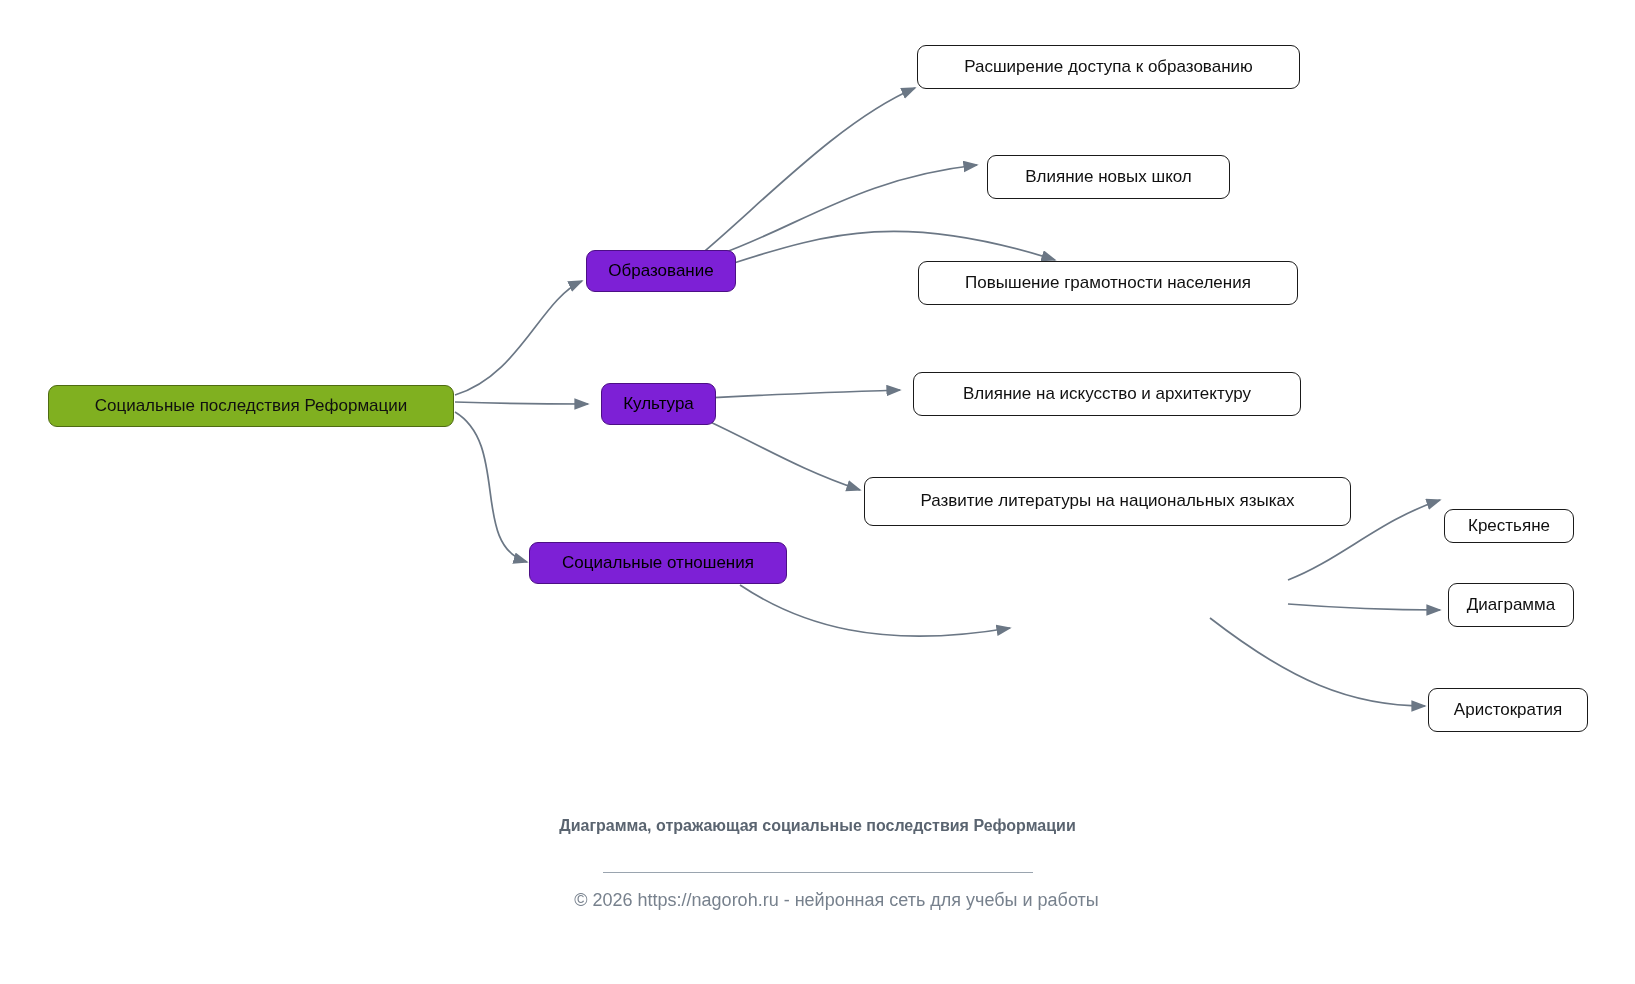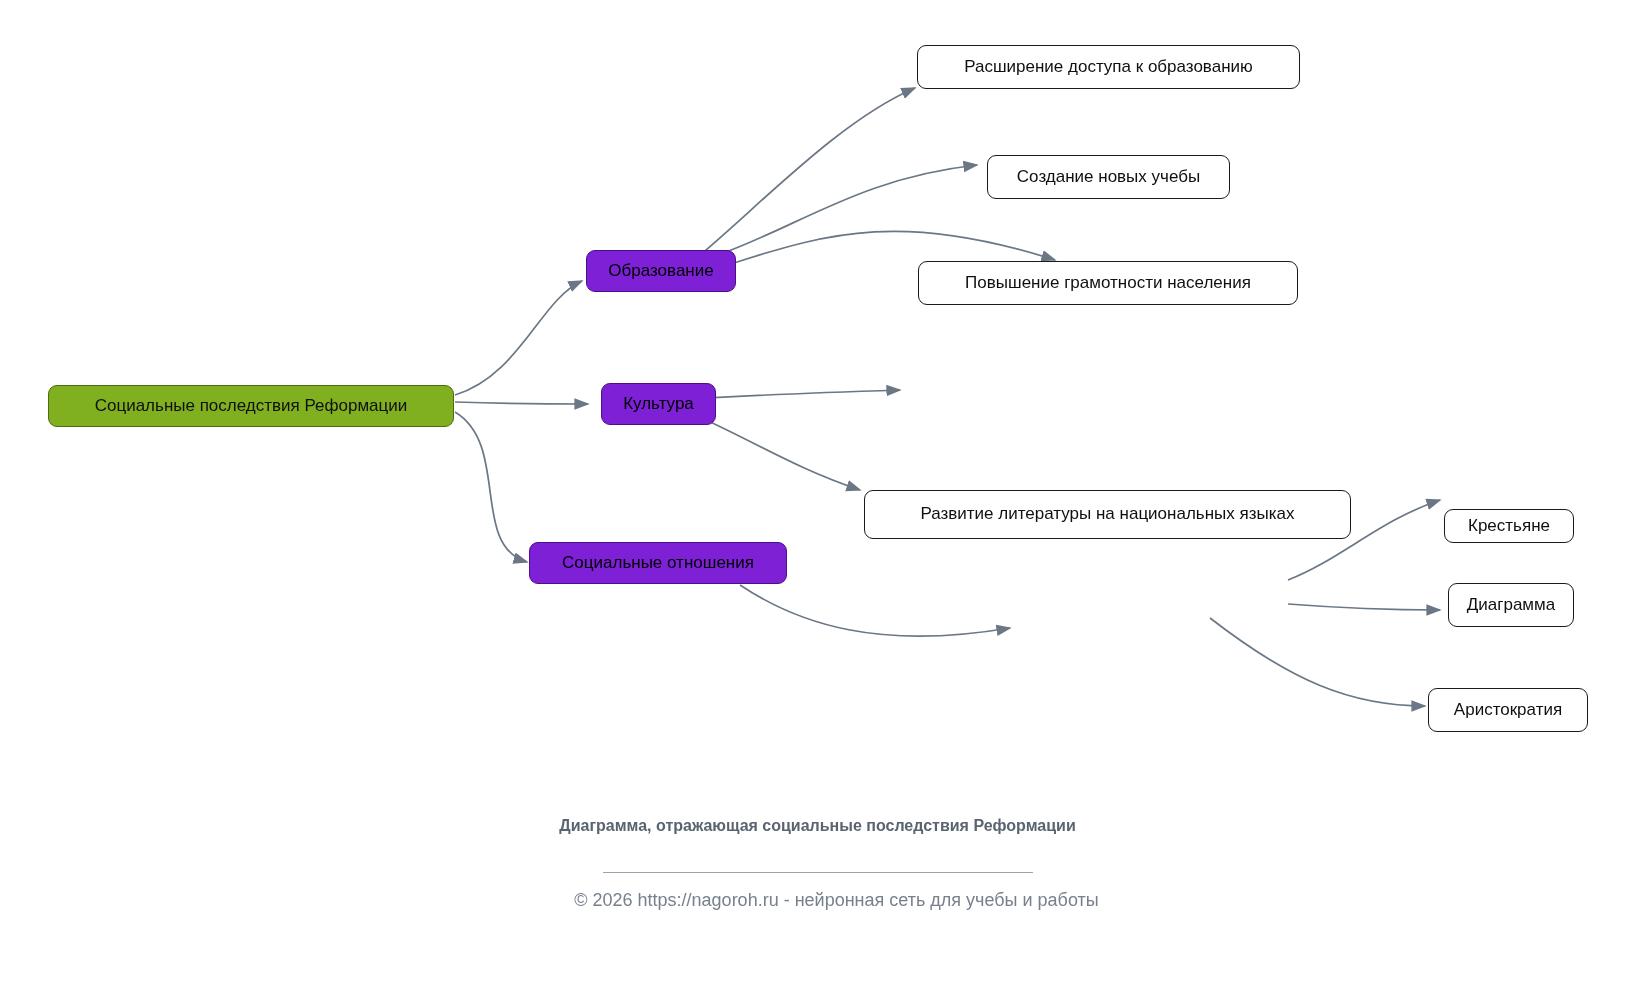--- a/index.html
+++ b/index.html
@@ -123,29 +123,32 @@
   <div class="node branch" style="left:529px; top:542px; width:258px; height:42px;">
     <span>Социальные отношения</span>
   </div>
 
 
   <div class="node leaf" style="left:917px; top:45px; width:383px; height:44px;">
     <span>Расширение доступа к образованию</span>
   </div>
 
   <div class="node leaf" style="left:987px; top:155px; width:243px; height:44px;">
-    <span>Создание новых учебы</span>
+    <span>Влияние новых школ</span>
   </div>
 
   <div class="node leaf" style="left:918px; top:261px; width:380px; height:44px;">
     <span>Повышение грамотности населения</span>
   </div>
 
+  <div class="node leaf" style="left:913px; top:372px; width:388px; height:44px;">
+    <span>Влияние на искусство и архитектуру</span>
+  </div>
 
-  <div class="node leaf" style="left:864px; top:490px; width:487px; height:49px;">
+  <div class="node leaf" style="left:864px; top:477px; width:487px; height:49px;">
     <span>Развитие литературы на национальных языках</span>
   </div>
 
   <div class="node leaf" style="left:1444px; top:477px; width:130px; height:28px;margin-top:32px;">
     <span>Крестьяне</span>
   </div>
 
   <div class="node leaf" style="left:1448px; top:583px; width:126px; height:44px;">
     <span>Диаграмма</span>
   </div>

